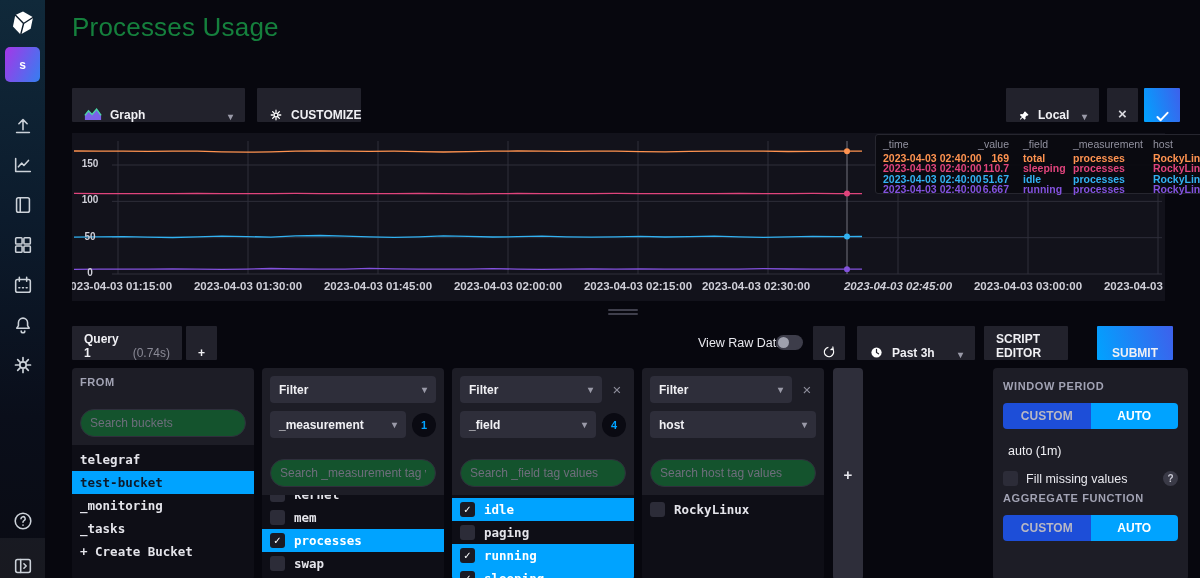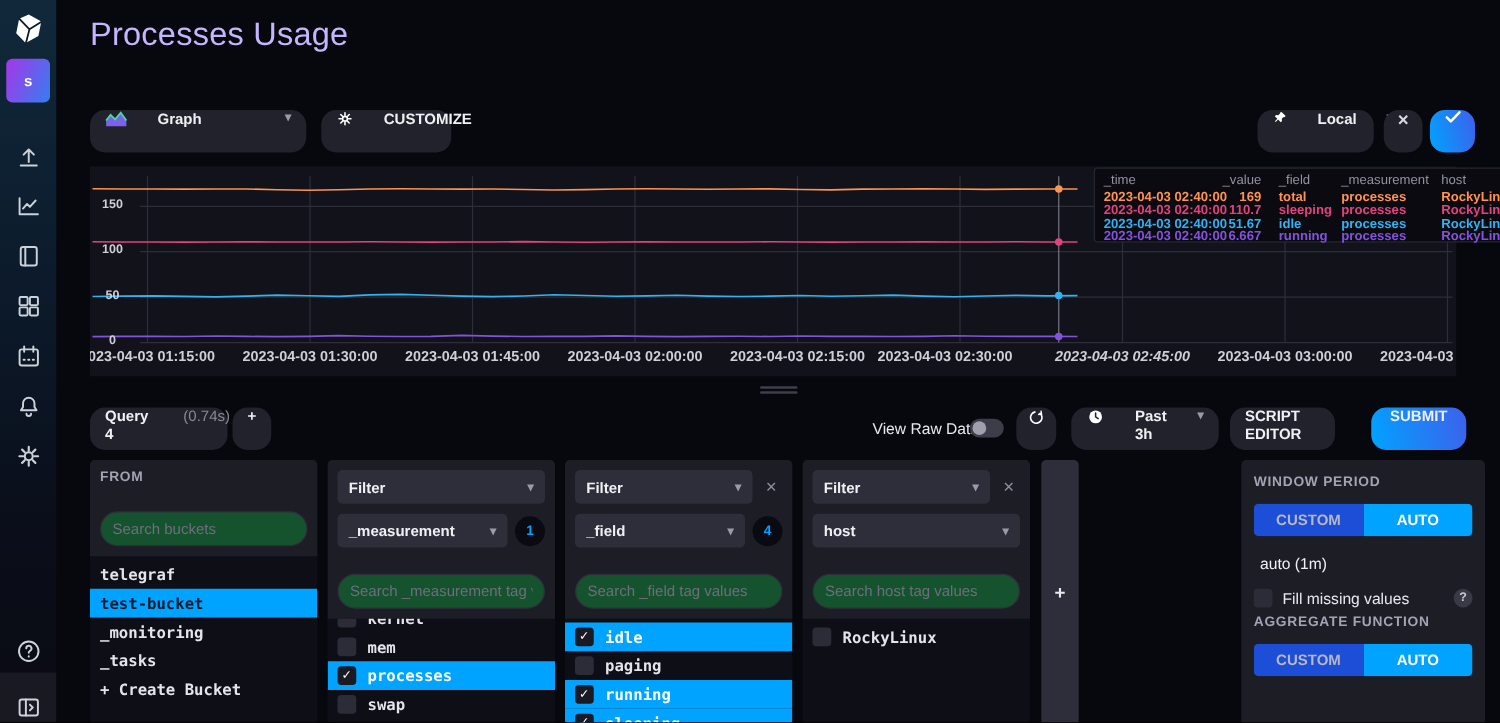--- a/index.html
+++ b/index.html
@@ -12,24 +12,24 @@
   .sidebar { position:absolute; left:0; top:0; width:45px; height:578px;
     background:linear-gradient(180deg,#10293a 0%,#0c1b2c 38%,#0a0e1a 72%,#0a0b13 100%); }
   .side-item { position:absolute; left:0; width:45px; height:38px; display:flex; align-items:center; justify-content:center; cursor:pointer; }
   .side-item svg { stroke:#ccd2d9; fill:none; stroke-width:1.7; stroke-linecap:round; stroke-linejoin:round; }
   .logo { top:4px; height:38px; }
   .avatar { position:absolute; left:5px; top:47px; width:35px; height:35px; border-radius:5px;
     background:linear-gradient(115deg,#a03ae8 5%,#3a7bf0 95%); display:flex; align-items:center; justify-content:center;
     font-size:12px; font-weight:bold; color:#fff; cursor:pointer; }
   .side-bottom-band { position:absolute; left:0; top:538px; width:45px; height:40px; background:rgba(255,255,255,.06); }
   
-  .page-title { position:absolute; left:72px; top:12px; font-size:26px; font-weight:500; color:#c4b5fd; letter-spacing:.2px; }
-  
-  .btn, .dd { position:absolute; height:34px; background:#22222c; border-radius:12px;
-    display:flex; align-items:flex-start; gap:24px; padding:0 12px; font-size:12px; font-weight:bold; color:#f0f0f4; cursor:pointer; }
+  .page-title { position:absolute; left:72px; top:12px; font-size:26px; font-weight:500; color:#15803d; letter-spacing:.2px; }
+  
+  .btn, .dd { position:absolute; height:34px; background:#22222c; border-radius:1px;
+    display:flex; align-items:flex-end; gap:8px; padding:0 12px; font-size:12px; font-weight:bold; color:#f0f0f4; cursor:pointer; }
   .caret { margin-left:auto; color:#9a9aa8; font-size:10px; }
   .icon { display:flex; align-items:center; }
   .blue-grad { background:linear-gradient(75deg,#00A3FF 0%,#4a53e8 120%); }
   
   .chart-panel { position:absolute; left:72px; top:133px; width:1093px; height:168px; background:#12121b; }
   .plot-clip { position:absolute; inset:0; overflow:hidden; }
   .ylab { position:absolute; width:36px; text-align:center; font-size:10px; font-weight:bold; color:#cfcfd8; }
   .xlab { position:absolute; top:147px; transform:translateX(-50%); font-size:11.5px; font-weight:bold; color:#cfcfd8; white-space:nowrap; }
   .gtooltip { position:absolute; left:803px; top:1px; width:340px; height:60px; background:rgba(10,10,17,.97);
     border:1px solid #26262f; border-radius:3px; padding:4px 7px; z-index:5; }
@@ -278,21 +278,21 @@
         </div>
     </div>
   </div>
 
   <div class="drag-handle">
       <div></div>
       <div></div>
     </div>
 
   <div class="btn" style="left:72px;top:326px;width:110px">
-    <span>Query 4</span>
+    <span>Query 1</span>
     <span class="query-time">(0.74s)</span>
   </div>
   <div class="btn" style="left:186px;top:326px;width:31px;justify-content:center;padding:0">
     <span>+</span>
   </div>
   <span class="raw-label">View Raw Data</span>
   <div class="toggle">
       <div class="knob"></div>
     </div>
   <div class="btn" style="left:813px;top:326px;width:32px;justify-content:center;padding:0">

